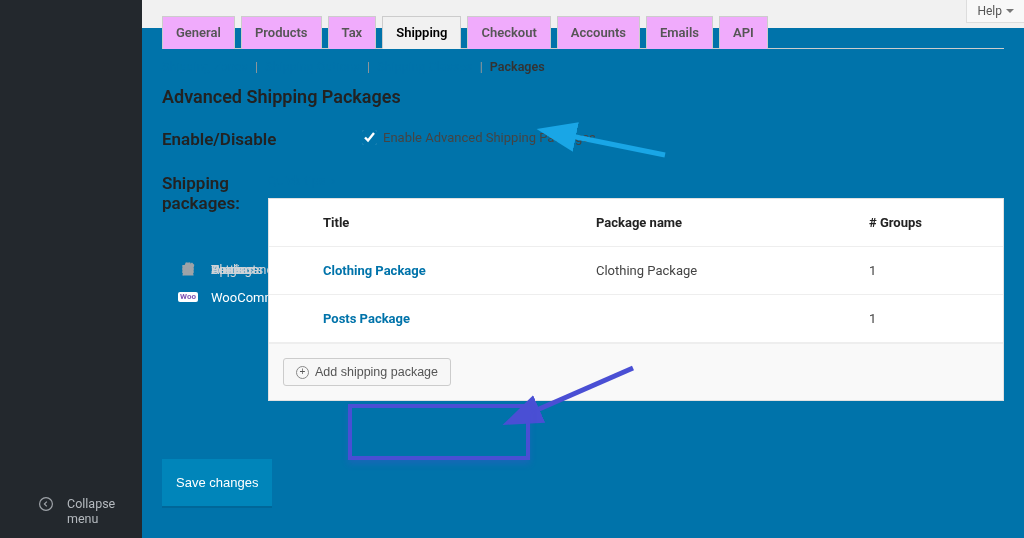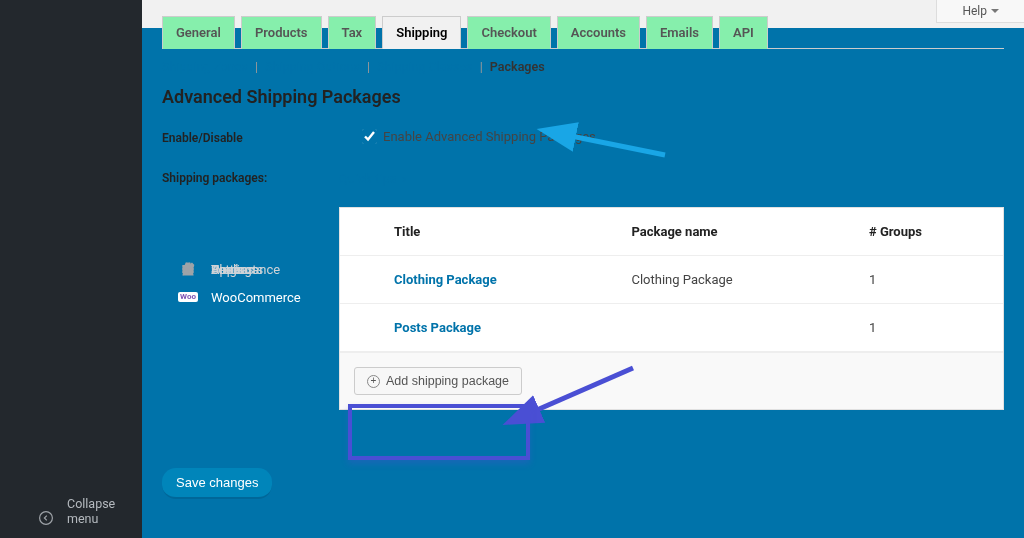--- a/index.html
+++ b/index.html
@@ -62,21 +62,21 @@
   .sidebar .icon svg { width: 16px; height: 16px; fill: currentColor; }
   .sidebar .icon .woobadge {
     background: #fff; color: #7f54b3;
     font-size: 8px; font-weight: 700;
     padding: 1px 2px; border-radius: 2px;
     line-height: 1;
   }
   .sidebar .collapse {
     position: absolute;
     bottom: 6px; left: 0; width: 100%;
-    display: flex; align-items: flex-end;
+    display: flex; align-items: flex-start;
     padding: 6px 10px;
     color: #b4b9be; font-size: 12.5px;
     cursor: pointer;
   }
   .sidebar .collapse .icon { margin-right: 6px; }
 
   
   .main {
     position: absolute;
     left: 142px; top: 0;
@@ -84,21 +84,21 @@
     height: 538px;
     padding: 8px 20px;
   }
 
   .help-btn {
     position: absolute;
     right: 0; top: 0;
     display: flex;
     align-items: center;
     gap: 4px;
-    padding: 4px 25px;
+    padding: 4px 10px;
     background: #f8f8f8;
     border: 1px solid #ddd;
     border-top: none;
     border-right: none;
     font-size: 12px;
     color: #555;
     cursor: pointer;
   }
   .help-btn .caret {
     width: 0; height: 0;
@@ -108,21 +108,21 @@
   }
 
   .tabs {
     display: flex;
     gap: 6px;
     border-bottom: 1px solid #ccc;
     margin-top: 8px;
   }
   .tabs .tab {
     padding: 8px 13px;
-    background: #86efac;
+    background: #f0abfc;
     border: 1px solid #ccc;
     border-bottom: none;
     margin-bottom: -1px;
     font-size: 13px;
     color: #555;
     font-weight: 600;
     cursor: pointer;
   }
   .tabs .tab.active {
     background: #f1f1f1;
@@ -145,21 +145,21 @@
     margin-bottom: 22px;
   }
 
   .form-row {
     display: flex;
     align-items: center;
     margin-bottom: 24px;
   }
   .form-row .label {
     width: 200px;
-    font-size: 12px;
+    font-size: 17px;
     font-weight: 600;
     color: #222;
   }
   .form-row .field { flex: 1; }
   .checkbox-wrap {
     display: inline-flex;
     align-items: center;
     gap: 6px;
   }
   input[type="checkbox"] {
@@ -184,22 +184,22 @@
     margin-bottom: 6px;
   }
   .quick-tips .chev {
     margin-left: 6px;
     font-weight: 700;
   }
 
   .packages-table {
     border: 1px solid #e1e1e1;
     background: #fff;
-    margin-top: 15px;
-    width: 665px;
+    margin-top: 4px;
+    width: 736px;
   }
   .pt-row {
     display: grid;
     grid-template-columns: 40px 1fr 1fr 120px;
     align-items: center;
     padding: 16px 14px;
     border-bottom: 1px solid #eee;
     font-size: 13px;
   }
   .pt-header { font-weight: 700; color: #222; }
@@ -234,23 +234,23 @@
     font-size: 10px;
     line-height: 1;
   }
 
   .save-btn {
     margin-top: 34px;
     background: #0085ba;
     color: #fff;
     border: none;
     border-bottom: 2px solid #006799;
-    padding: 7px 14px;
-    font-size: 13px;
-    border-radius: 14px;
+    padding: 16px 14px;
+    font-size: 13px;
+    border-radius: 0;
     cursor: pointer;
   }
 
   
   .annot { position: absolute; pointer-events: none; }
 </style>
 </head>
 <body>
 
 <nav class="sidebar">

